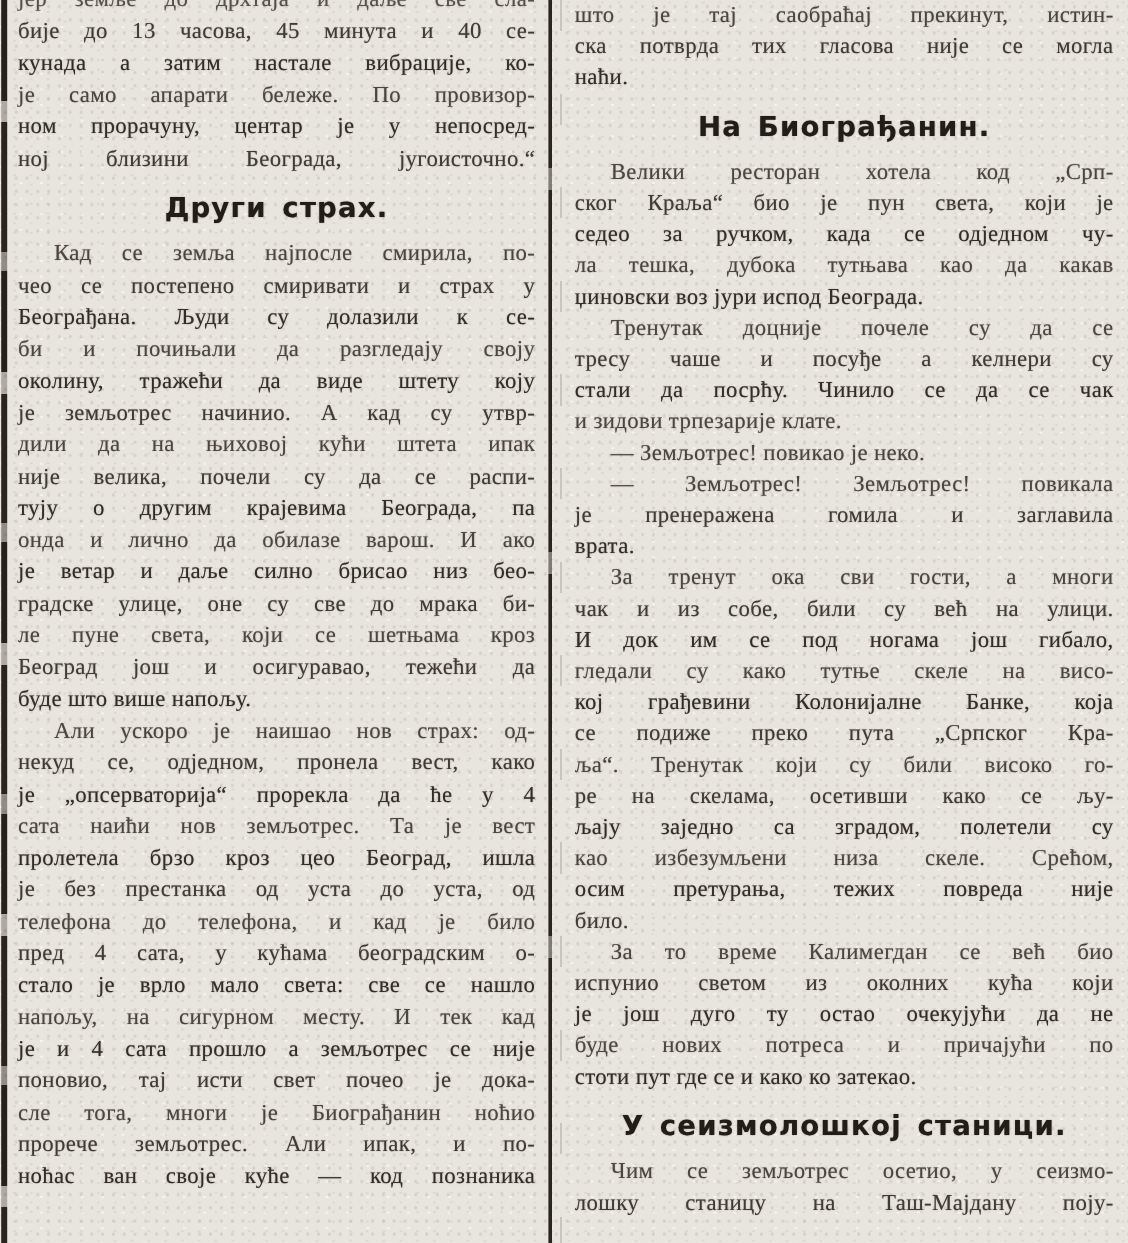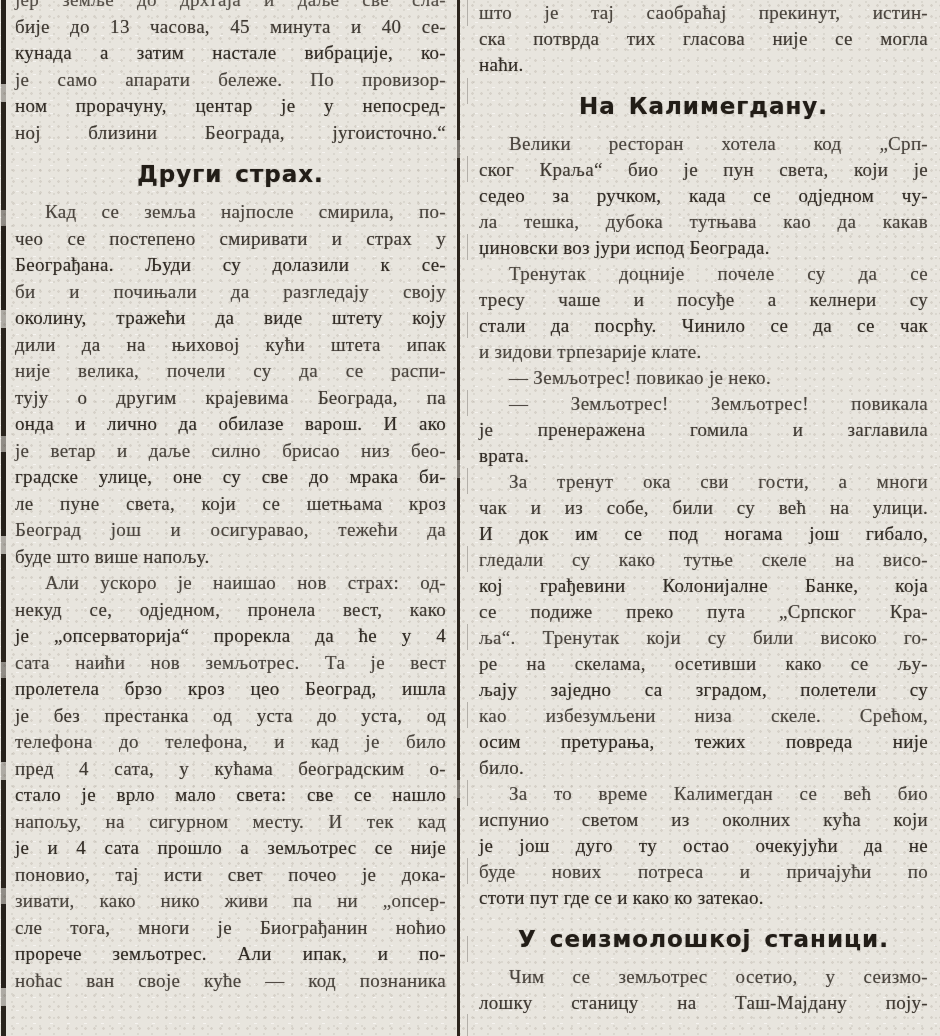--- a/index.html
+++ b/index.html
@@ -70,20 +70,21 @@
         <div class="ln">ном прорачуну, центар је у непосред-</div>
         <div class="ln">ној близини Београда, југоисточно.“</div>
       </div>
       <div class="heading">Други страх.</div>
       <div class="para">
         <div class="ln ind">Кад се земља најпосле смирила, по-</div>
         <div class="ln">чео се постепено смиривати и страх у</div>
         <div class="ln">Београђана. Људи су долазили к се-</div>
         <div class="ln">би и почињали да разгледају своју</div>
         <div class="ln">околину, тражећи да виде штету коју</div>
+        <div class="ln">је земљотрес начинио. А кад су утвр-</div>
         <div class="ln">дили да на њиховој кући штета ипак</div>
         <div class="ln">није велика, почели су да се распи-</div>
         <div class="ln">тују о другим крајевима Београда, па</div>
         <div class="ln">онда и лично да обилазе варош. И ако</div>
         <div class="ln">је ветар и даље силно брисао низ бео-</div>
         <div class="ln">градске улице, оне су све до мрака би-</div>
         <div class="ln">ле пуне света, који се шетњама кроз</div>
         <div class="ln">Београд још и осигуравао, тежећи да</div>
         <div class="ln end">буде што више напољу.</div>
       </div>
@@ -93,33 +94,32 @@
         <div class="ln">је „опсерваторија“ прорекла да ће у 4</div>
         <div class="ln">сата наићи нов земљотрес. Та је вест</div>
         <div class="ln">пролетела брзо кроз цео Београд, ишла</div>
         <div class="ln">је без престанка од уста до уста, од</div>
         <div class="ln">телефона до телефона, и кад је било</div>
         <div class="ln">пред 4 сата, у кућама београдским о-</div>
         <div class="ln">стало је врло мало света: све се нашло</div>
         <div class="ln">напољу, на сигурном месту. И тек кад</div>
         <div class="ln">је и 4 сата прошло а земљотрес се није</div>
         <div class="ln">поновио, тај исти свет почео је дока-</div>
-        <div class="ln">зивати, како нико живи па ни „опсер-</div>
         <div class="ln">сле тога, многи је Биограђанин ноћио</div>
         <div class="ln">прорече земљотрес. Али ипак, и по-</div>
         <div class="ln">ноћас ван своје куће — код познаника</div>
       </div>
     </div>
   <div class="col col-right" id="col-right">
       <div class="para">
         <div class="ln">што је тај саобраћај прекинут, истин-</div>
         <div class="ln">ска потврда тих гласова није се могла</div>
         <div class="ln end">наћи.</div>
       </div>
-      <div class="heading">На Калимегдану.</div>
+      <div class="heading">На Биограђанин.</div>
       <div class="para">
         <div class="ln ind">Велики ресторан хотела код „Срп-</div>
         <div class="ln">ског Краља“ био је пун света, који је</div>
         <div class="ln">седео за ручком, када се одједном чу-</div>
         <div class="ln">ла тешка, дубока тутњава као да какав</div>
         <div class="ln end">џиновски воз јури испод Београда.</div>
       </div>
       <div class="para">
         <div class="ln ind">Тренутак доцније почеле су да се</div>
         <div class="ln">тресу чаше и посуђе а келнери су</div>

